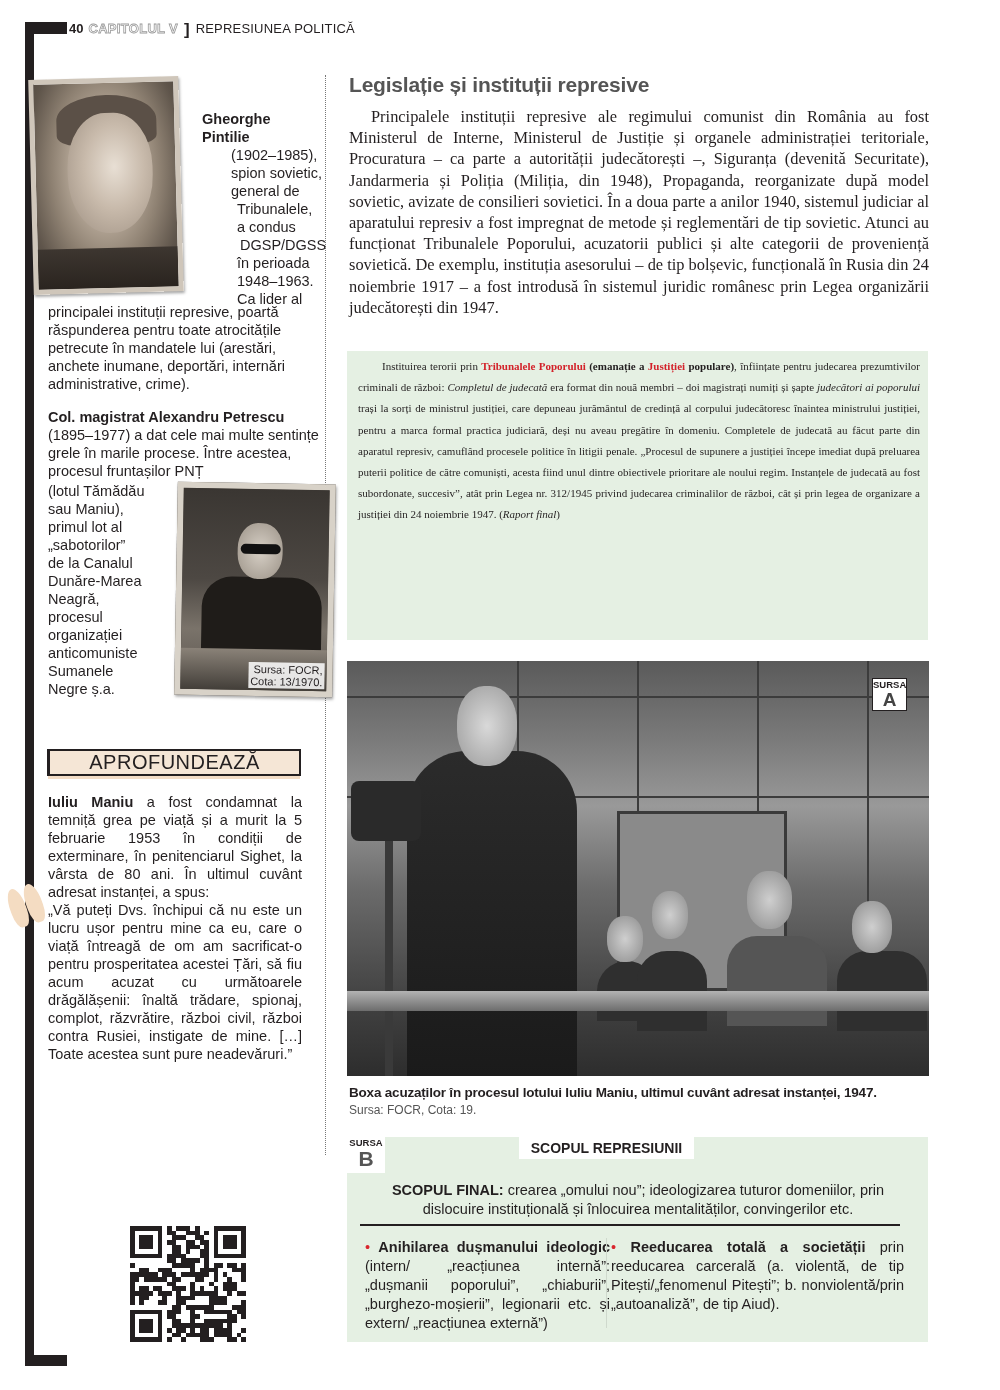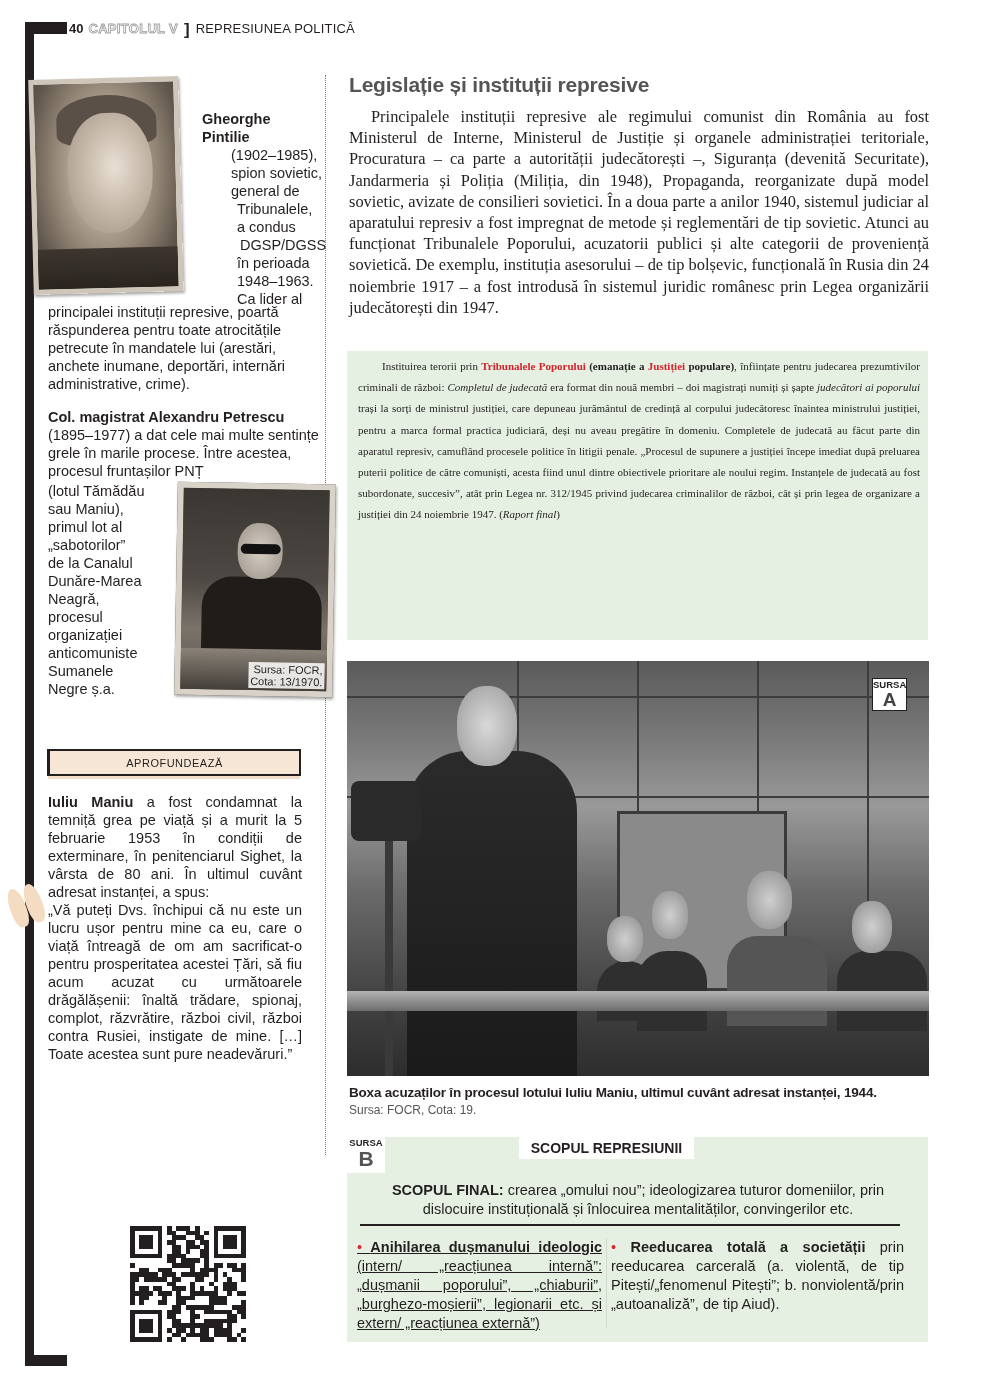--- a/index.html
+++ b/index.html
@@ -48,21 +48,21 @@
   .pintilie-bio-short div:nth-child(5) { padding-left: 6px; }
   .pintilie-bio-short div:nth-child(6) { padding-left: 9px; }
   .pintilie-bio-short div:nth-child(7) { padding-left: 6px; }
   .pintilie-bio-long { left: 48px; top: 303px; width: 276px; }
   .petrescu-name { left: 48px; top: 408px; width: 280px; font-weight: bold; }
   .petrescu-bio { left: 48px; top: 426px; width: 280px; }
   .petrescu-list { left: 48px; top: 482px; width: 125px; }
 
   
   .aprof-box { position: absolute; left: 47px; top: 749px; width: 254px; height: 27px; background: #f5e6d6; border: 2px solid #231f20; border-left-width: 3px;
-    display: flex; align-items: center; justify-content: center; font-size: 11px; letter-spacing: 0.5px; color: #231f20; box-shadow: 0 4px 0 -1px #f3ddc6; }
+    display: flex; align-items: center; justify-content: center; font-size: 20px; letter-spacing: 0.5px; color: #231f20; box-shadow: 0 4px 0 -1px #f3ddc6; }
   .quote-deco { position: absolute; left: 10px; top: 883px; width: 36px; height: 70px; }
   .quote-deco span { position: absolute; width: 16px; height: 40px; border-radius: 50% 50% 40% 40%; background: #f4dcc2; }
   .aprof-text { position: absolute; left: 48px; top: 793px; width: 254px; font-size: 14.5px; line-height: 18px; text-align: justify; color: #231f20; }
   .aprof-text b { font-weight: bold; }
   .tasks { position: absolute; left: 48px; top: 1094px; width: 256px; font-size: 14.5px; line-height: 18px; text-align: justify; color: #231f20; }
   .bullet { color: #d9262e; }
 
   
   .qr { position: absolute; left: 130px; top: 1226px; width: 116px; height: 116px; }
 
@@ -96,21 +96,21 @@
 
   
   .scope-box { position: absolute; left: 347px; top: 1137px; width: 581px; height: 205px; background: #e5f0e3; }
   .scope-tab { position: absolute; left: 519px; top: 1137px; width: 175px; height: 22px; background: #fff; font-size: 14px; font-weight: bold; text-align: center; line-height: 22px; color: #231f20; }
   .sursa-b { position: absolute; left: 347px; top: 1137px; width: 38px; height: 36px; background: #fff; text-align: center; color: #231f20; }
   .sursa-b .lbl { font-size: 9.5px; font-weight: bold; line-height: 10px; display: block; margin-top: 1px; }
   .sursa-b .letter { font-size: 21px; font-weight: bold; line-height: 22px; display: block; color: #555; }
   .scope-final { position: absolute; left: 360px; top: 1181px; width: 556px; text-align: center; font-size: 14.5px; line-height: 19px; color: #231f20; }
   .scope-rule { position: absolute; left: 360px; top: 1224px; width: 540px; height: 2px; background: #231f20; }
   .scope-col { position: absolute; top: 1238px; font-size: 14.5px; line-height: 19px; text-align: justify; color: #231f20; }
-  .scope-col-1 { left: 357px; width: 245px; text-decoration: underline; }
+  .scope-col-1 { left: 365px; width: 245px; }
   .scope-col-2 { left: 606px; width: 298px; padding-left: 4px; border-left: 1px solid #cfd9cd; height: 90px; }
 </style>
 </head>
 <body>
 
 <div class="bracket-left"></div>
 <div class="bracket-top"></div>
 <div class="bracket-bottom"></div>
 
 <div class="running-header">
@@ -476,21 +476,21 @@
   <div class="speaker"></div>
   <div class="speaker-head"></div>
   <div class="mic-stand"></div>
   <div class="mic"></div>
   <div class="rail"></div>
 </div>
 <div class="sursa-badge sursa-a">
   <span class="lbl">SURSA</span>
   <span class="letter">A</span>
 </div>
-<div class="caption">Boxa acuzaților în procesul lotului Iuliu Maniu, ultimul cuvânt adresat instanței, 1944.</div>
+<div class="caption">Boxa acuzaților în procesul lotului Iuliu Maniu, ultimul cuvânt adresat instanței, 1947.</div>
 <div class="caption-src">Sursa: FOCR, Cota: 19.</div>
 
 <div class="scope-box"></div>
 <div class="sursa-b">
   <span class="lbl">SURSA</span>
   <span class="letter">B</span>
 </div>
 <div class="scope-tab">SCOPUL REPRESIUNII</div>
 <div class="scope-final"><b>SCOPUL FINAL:</b><span> crearea „omului nou”; ideologizarea tuturor domeniilor, prin dislocuire instituțională și înlocuirea mentalităților, convingerilor etc.</span></div>
 <div class="scope-rule"></div>

